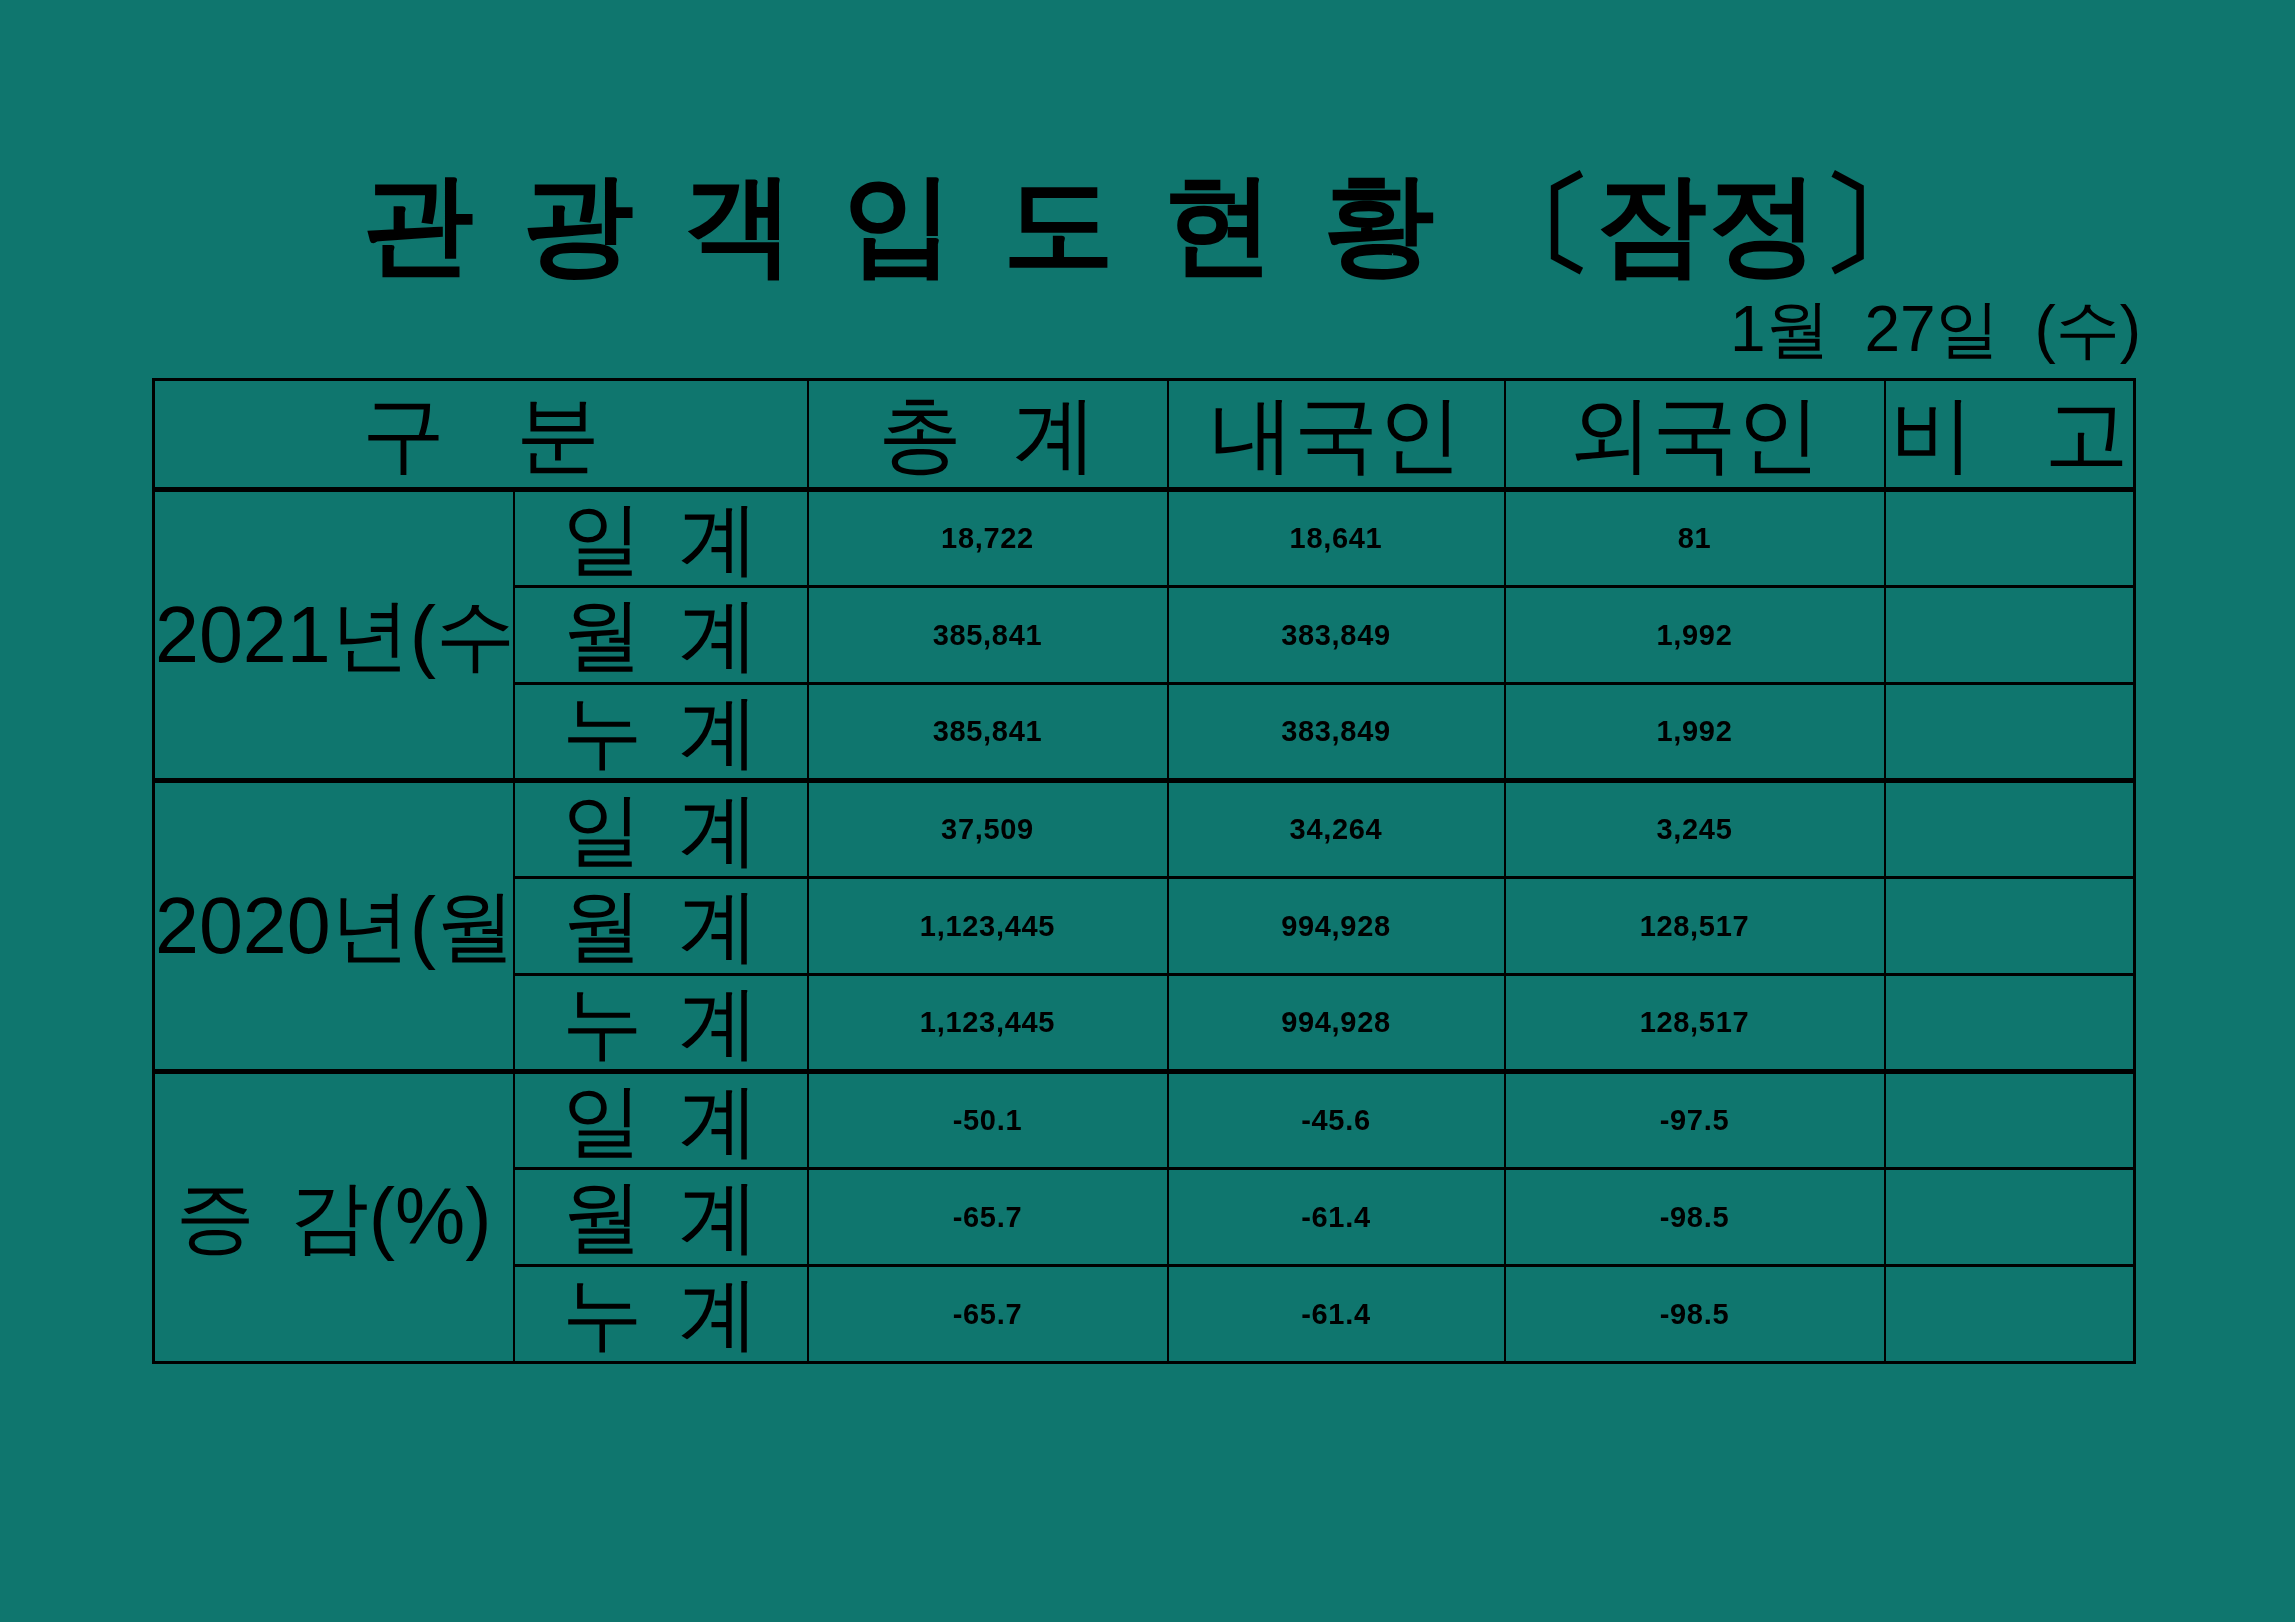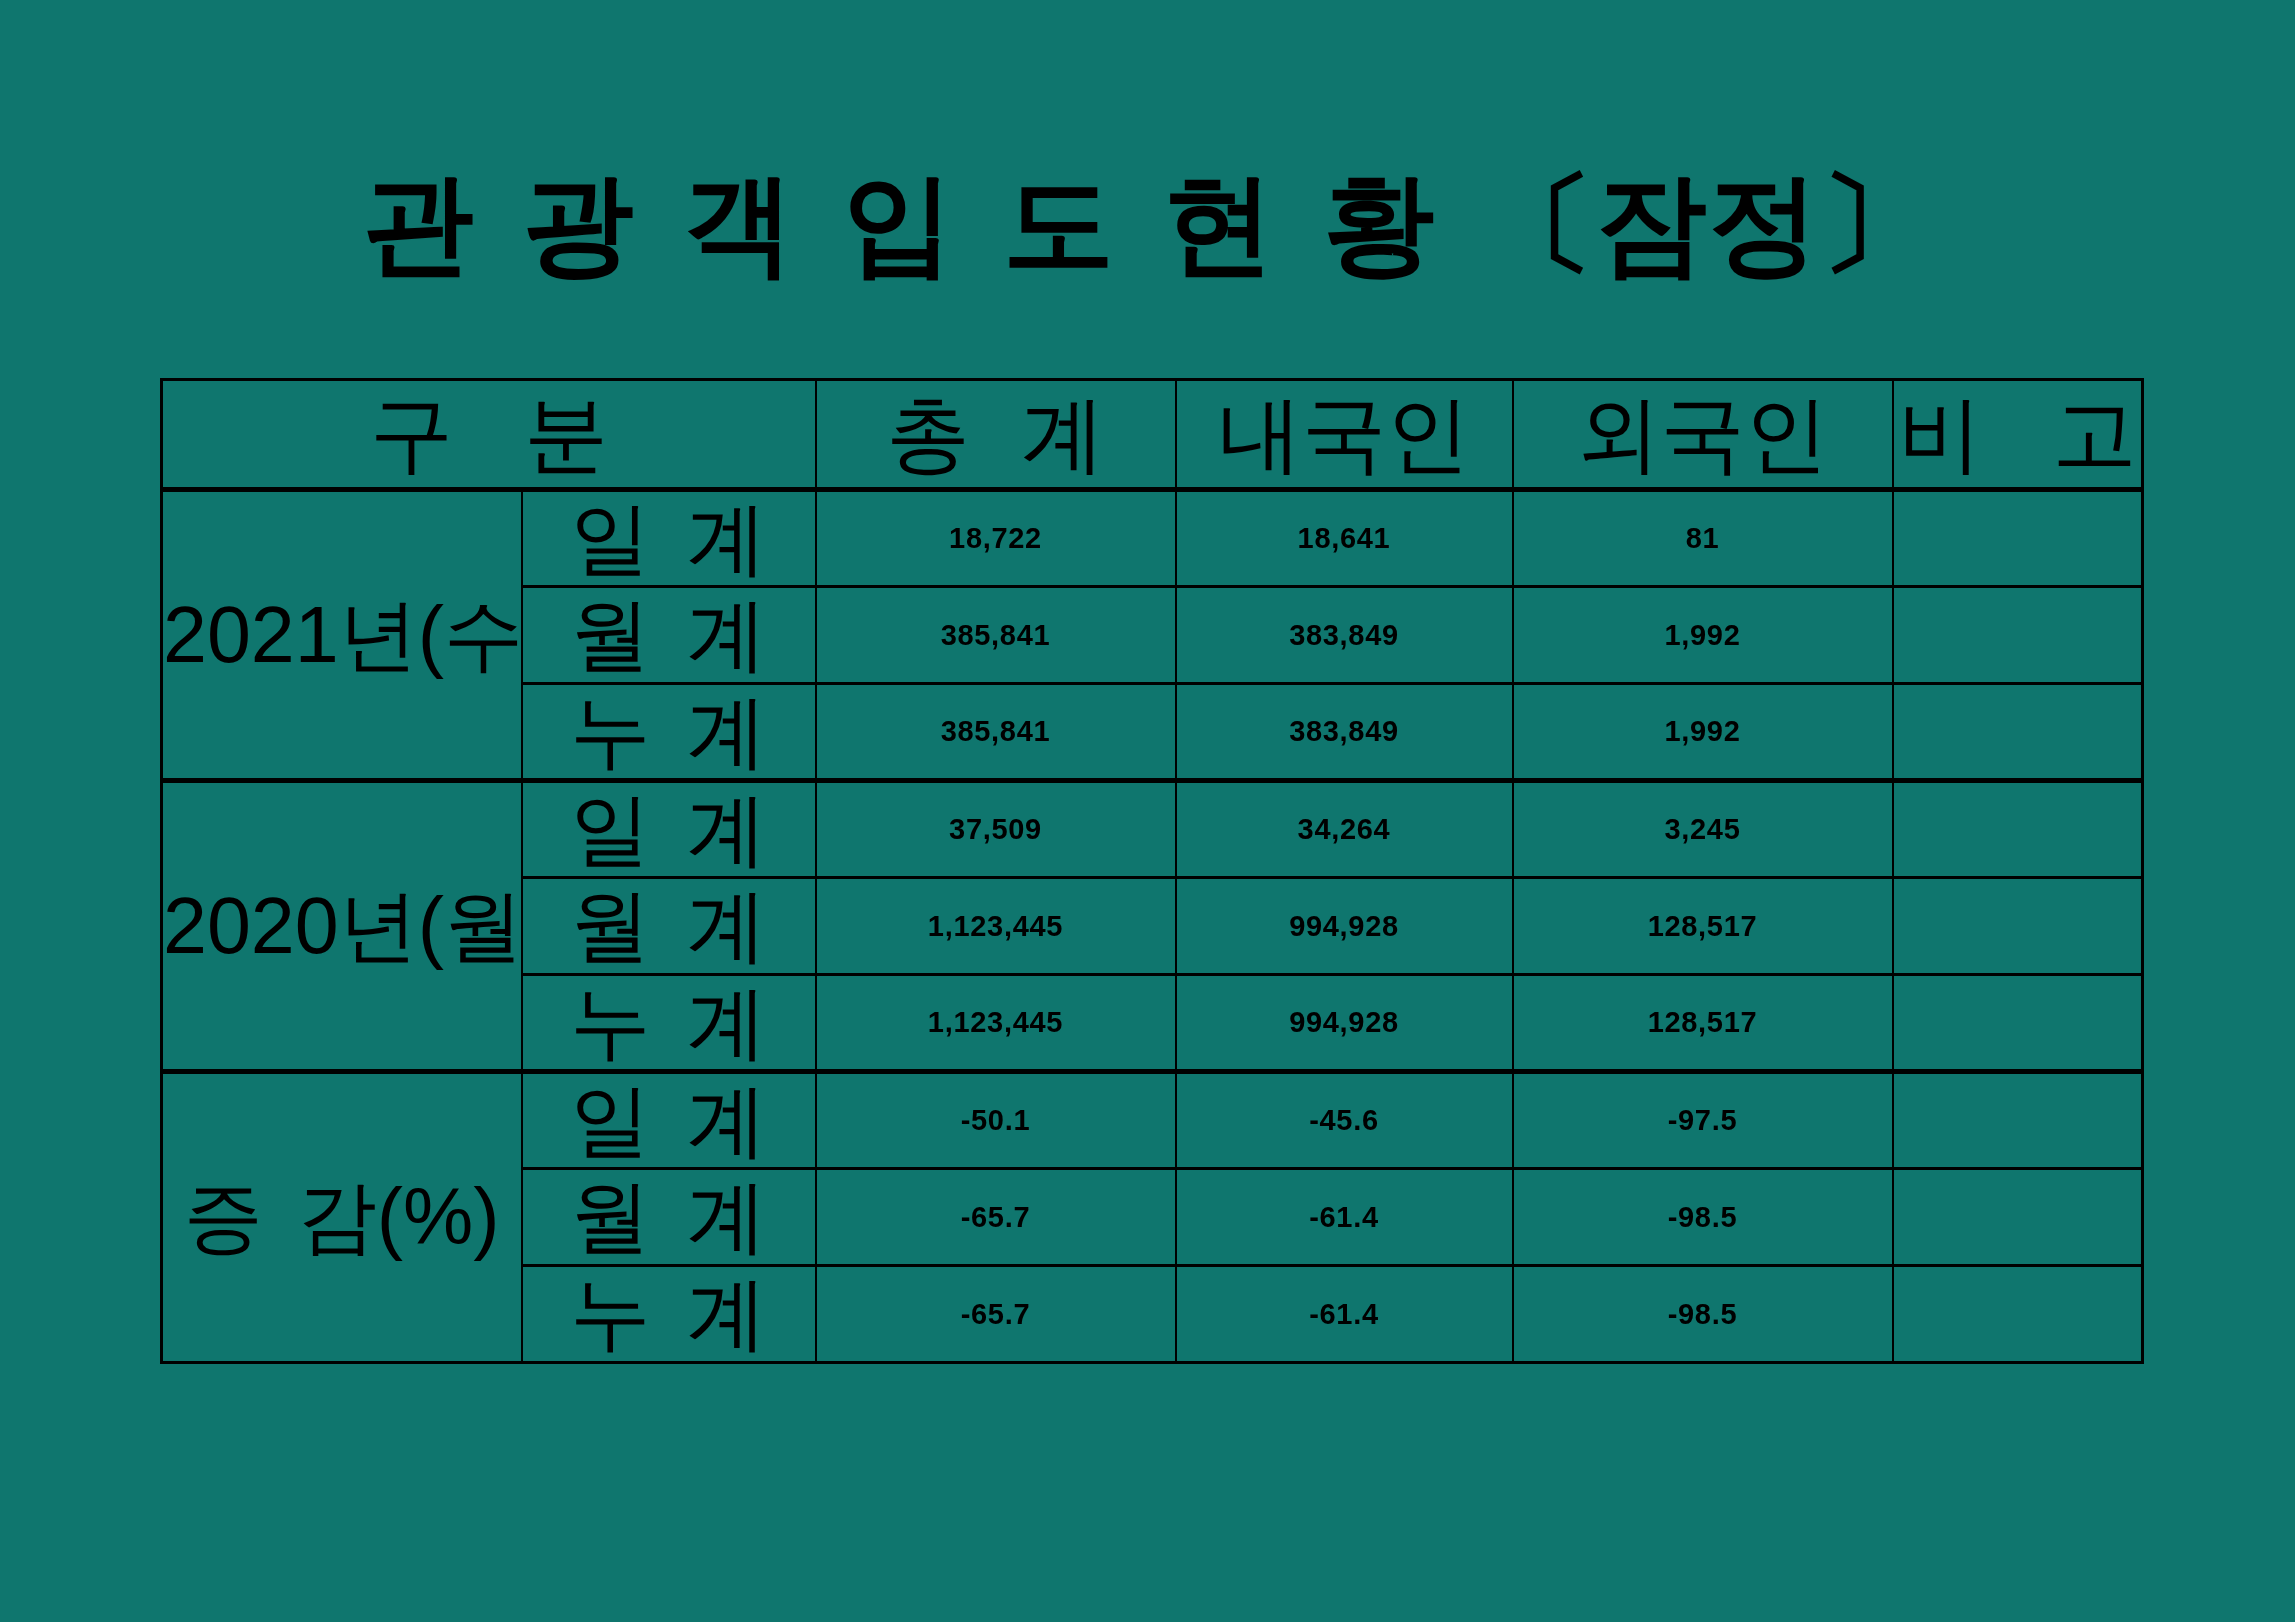--- a/index.html
+++ b/index.html
@@ -33,21 +33,21 @@
     position: absolute;
     top: 291px;
     right: 154px;
     font-size: 64px;
     line-height: 1.2;
     word-spacing: 17px;
     white-space: pre;
   }
   table.report {
     position: absolute;
-    left: 160px;
+    left: 152px;
     top: 378px;
     width: 1981px;
     height: 985px;
     border-collapse: collapse;
     table-layout: fixed;
     border: 3.9px solid #000;
   }
   table.report th, table.report td {
     border-left: 2.6px solid #000;
     border-right: 2.6px solid #000;
@@ -71,20 +71,21 @@
   .cat  { font-size: 79px; word-spacing: 13px; }
   .sub  { font-size: 80px; word-spacing: 14.4px; }
   .num  { font-size: 29px; font-weight: bold; letter-spacing: 0.7px; }
 </style>
 </head>
 <body>
 
 <div class="page">
 
   <div class="doc-title">관 광 객 입 도 현 황 〔잠정〕</div>
+  <div class="doc-date">1월 27일 (수)</div>
 
   <table class="report">
     <colgroup>
       <col style="width:360px">
       <col style="width:294px">
       <col style="width:360px">
       <col style="width:337px">
       <col style="width:380px">
       <col style="width:250px">
     </colgroup>

